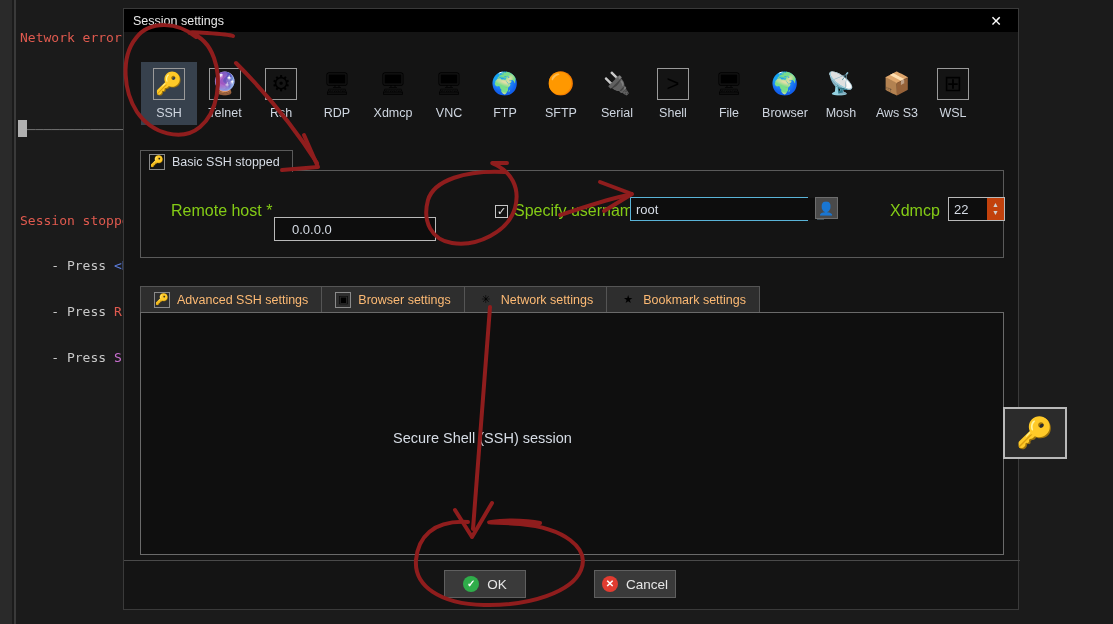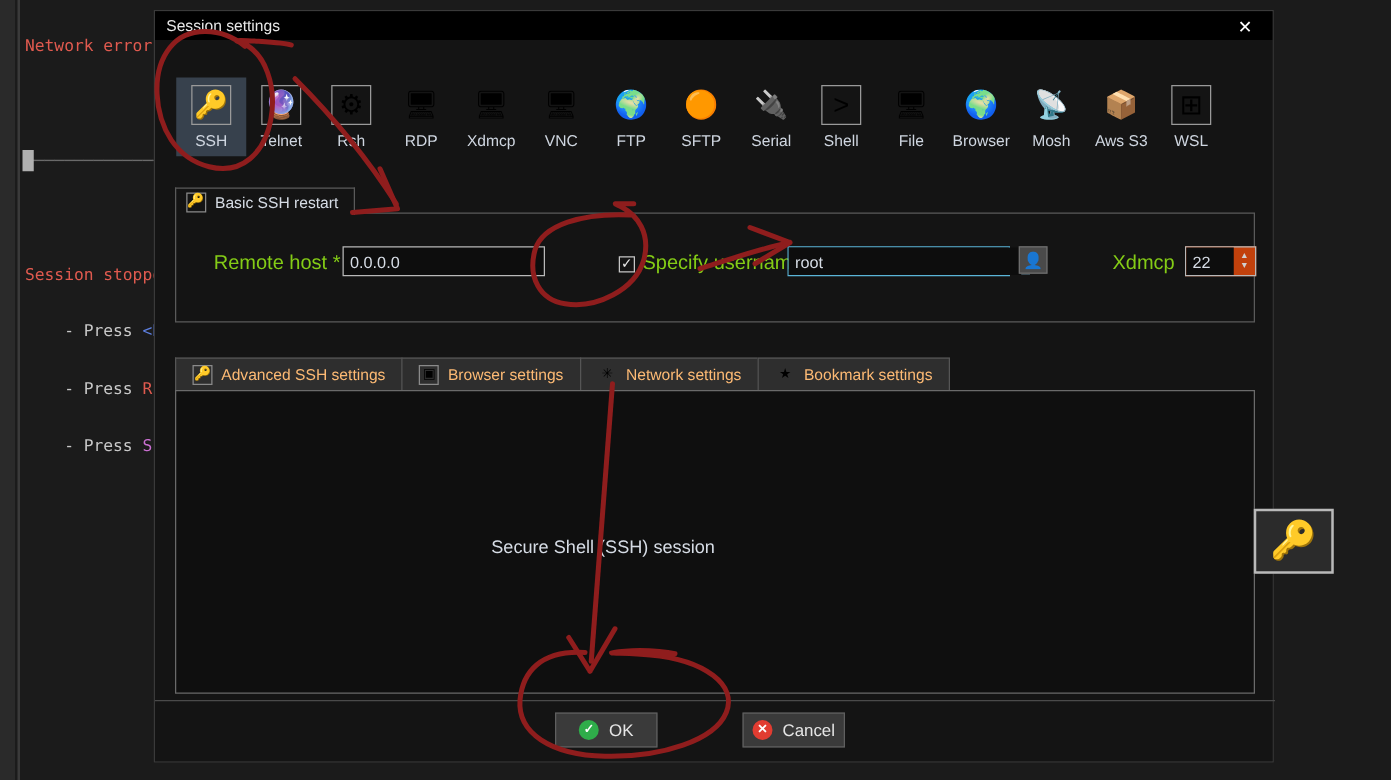--- a/index.html
+++ b/index.html
@@ -119,21 +119,21 @@
   .group-tab-label { color: #d6dce5; font-size: 12.5px; }
 
   .row {
     position: absolute; left: 0; top: 0; width: 100%; height: 100%;
   }
   .lbl { color: #84cc16; font-size: 16px; }
   .fld {
     background: #0d0d0d; color: #d6dce5;
     border: 1px solid #b9b9b9;
     font-family: "Liberation Sans", sans-serif;
-    font-size: 13px; padding: 2px 5px; outline: none;
+    font-size: 13px; padding: 2px 17px; outline: none; margin-top: 20px;
   }
 
   .combo-wrap {
     position: absolute; display: flex;
     border: 1px solid #5ab4d8;
     background: #0d0d0d;
   }
   .combo-input {
     background: #0d0d0d; color: #d6dce5; border: none;
     font-family: "Liberation Sans", sans-serif; font-size: 13px;
@@ -330,21 +330,21 @@
           </div>
           <div class="proto-tile">
             <div class="proto-ico framed">⊞</div>
             <div class="proto-label">WSL</div>
           </div>
         </div>
 
       <div class="groupbox">
         <div class="group-tab">
           <span class="group-tab-ico">🔑</span>
-          <span class="group-tab-label">Basic SSH restart</span>
+          <span class="group-tab-label">Basic SSH stopped</span>
         </div>
 
         <div class="row">
           <span class="lbl" style="position:absolute;left:30px;top:31px;">Remote host *</span>
           <input class="fld" style="position: absolute; left: 133px; top: 26px; width: 162px; height: 24px;" value="0.0.0.0">
 
           <div class="chk-wrap" style="left:354px;top:31px;">
             <span class="chk">✓</span>
             <span class="lbl">Specify username</span>
           </div>

